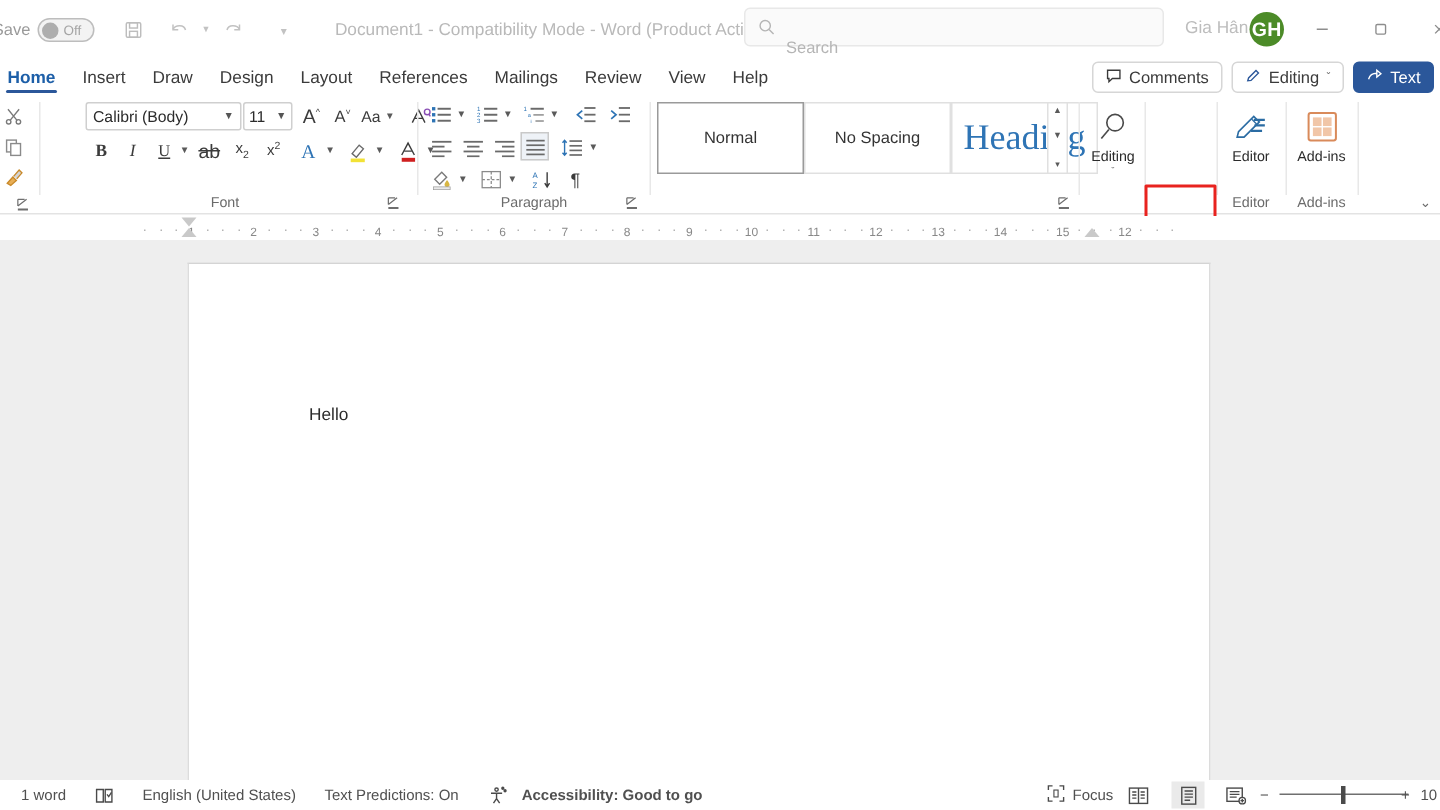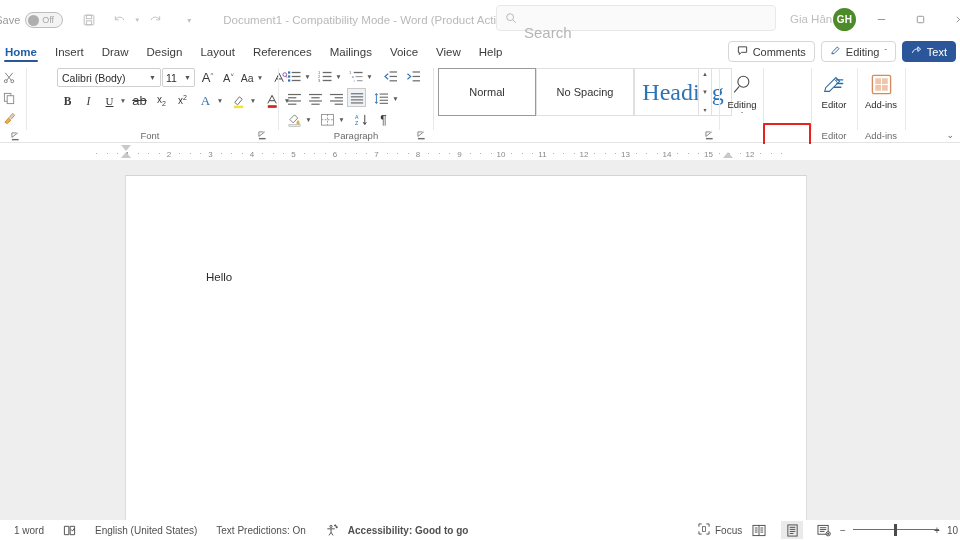--- a/index.html
+++ b/index.html
@@ -42,26 +42,26 @@
     font-size:11.5px; color:#b9b9b9; white-space:nowrap;
     margin-left:22px;
   }
 
   .searchbox {
     position:absolute; left:496px; top:5px; width:280px; height:26px;
     border:1px solid #e8e8e8; border-radius:4px; background:#fafafa;
     display:flex; align-items:center; padding:0 8px;
   }
   .searchbox .sicon { color:#b0b0b0; margin-right:7px; display:flex; }
-  .searchbox .stext { font-size:15px; color:#b5b5b5;margin-top:28px; }
+  .searchbox .stext { font-size:11px; color:#b5b5b5;margin-top:28px; }
 
   .user-name { position:absolute; left:790px; top:13px; font-size:11.5px; color:#bdbdbd; }
   .avatar {
     position:absolute; left:833px; top:8px; width:23px; height:23px; border-radius:50%;
-    background:#4c8b28; color:#fff; font-size:10px; font-weight:bold;
+    background:#4c8b28; color:#fff; font-size:13px; font-weight:bold;
     display:flex; align-items:center; justify-content:center; letter-spacing:.3px;
   }
   .wbtn {
     position:absolute; top:8px; width:30px; height:23px;
     display:flex; align-items:center; justify-content:center;
     color:#8d8d8d; font-size:11px;
   }
 
   
   .tabs {
@@ -286,21 +286,21 @@
   </div>
 
   <div class="tabs">
     <div class="tab active" style="margin-left:-4px;">Home</div>
     <div class="tab">Insert</div>
     <div class="tab">Draw</div>
     <div class="tab">Design</div>
     <div class="tab">Layout</div>
     <div class="tab">References</div>
     <div class="tab">Mailings</div>
-    <div class="tab">Voice</div>
+    <div class="tab">Review</div>
     <div class="tab">View</div>
     <div class="tab">Help</div>
   </div>
 
   <div class="tabs-right">
     <div class="pillbtn">
       <span>
         <svg width="11" height="11" viewBox="0 0 12 12" fill="none" stroke="#3a3a3a" stroke-width="1">
           <path d="M1.5 2 H10.5 V8 H5 L2.5 10.3 V8 H1.5 Z"></path>
         </svg>

